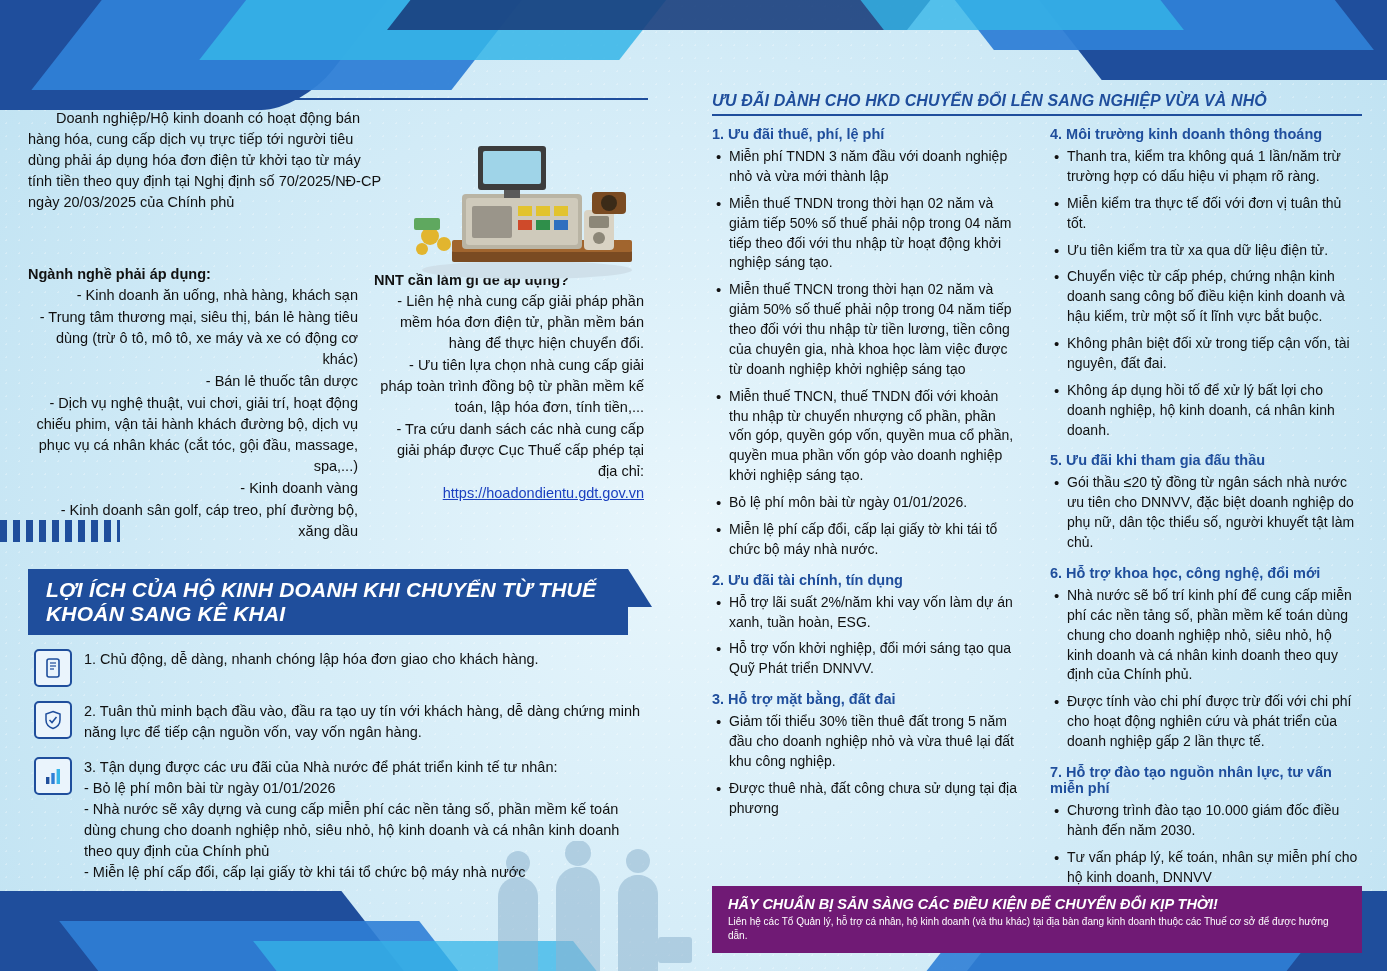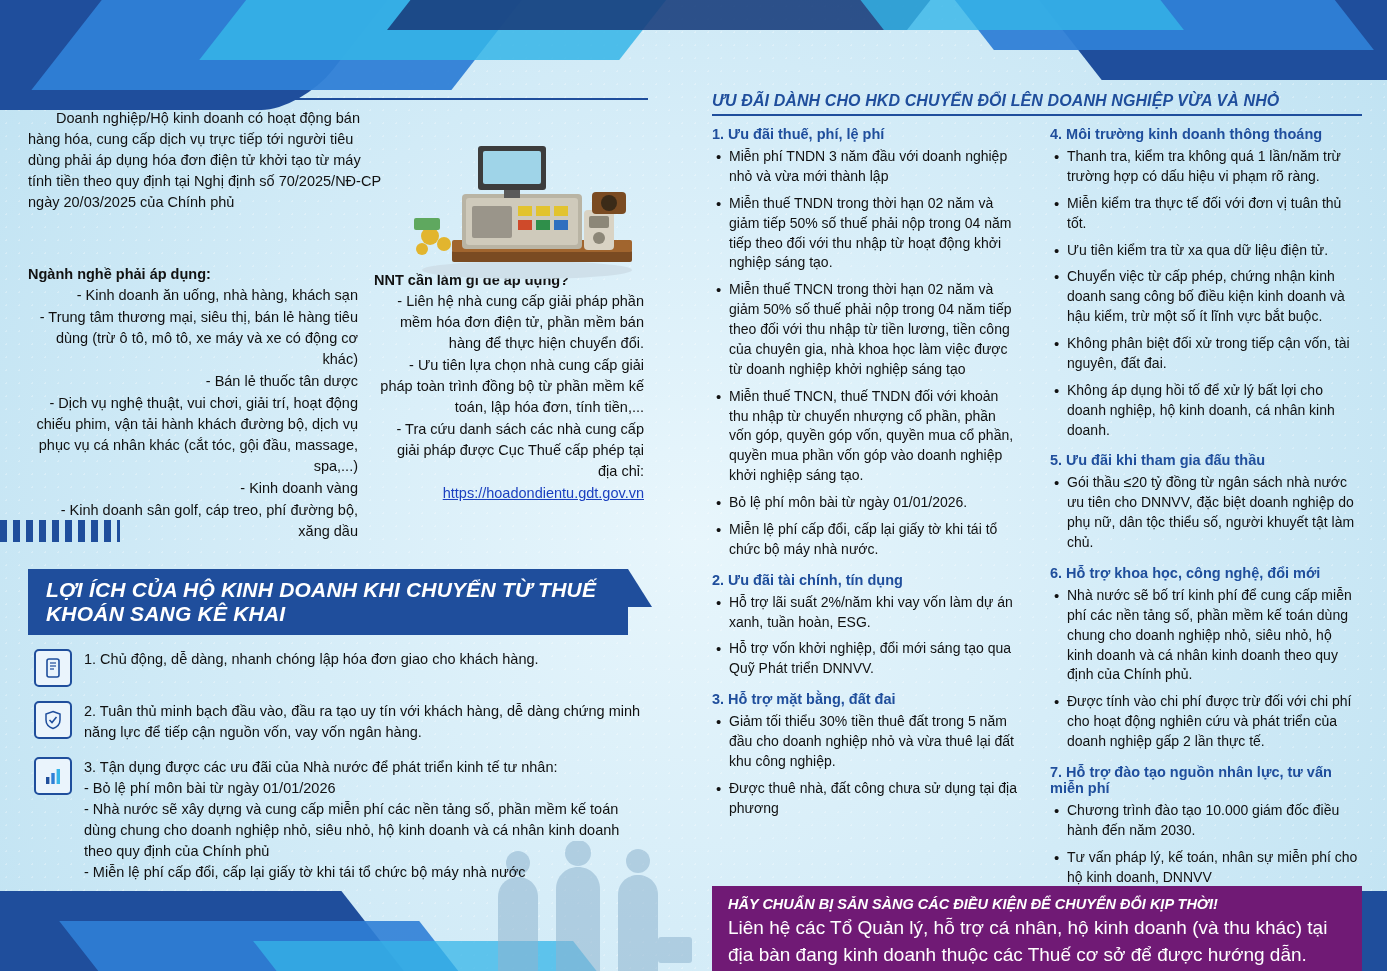--- a/index.html
+++ b/index.html
@@ -100,21 +100,21 @@
   ul.bl{margin:3px;padding:0;list-style:none;}
   ul.bl li{position:relative;padding-left:14px;font-size:14px;line-height:1.42;
     color:#111;margin-bottom:7px;}
   ul.bl li:before{content:"•";position:absolute;left:1px;top:-1px;color:#111;font-size:15px;}
 
   .footer{
     position:absolute;left:712px;top:886px;width:650px;
     background:#701a75;color:#fff;padding:10px 16px;box-sizing:border-box;
   }
   .footer .ftitle{font-weight:bold;font-style:italic;font-size:14.5px;margin-bottom:3px;}
-  .footer .ftxt{font-size:19px;line-height:1.4;}
+  .footer .ftxt{font-size:10px;line-height:1.4;}
 
   a.link{color:#1a3fbf;text-decoration:underline;word-break:break-all;}
 
   
   .silhouettes{position:absolute;left:470px;bottom:0;width:250px;height:130px;opacity:.55;}
 </style>
 </head>
 <body>
 
 <div class="page">
@@ -241,21 +241,21 @@
       <div class="btext">
         <span>3. Tận dụng được các ưu đãi của Nhà nước để phát triển kinh tế tư nhân:</span>
         <span class="sub">- Bỏ lệ phí môn bài từ ngày 01/01/2026</span>
         <span class="sub">- Nhà nước sẽ xây dựng và cung cấp miễn phí các nền tảng số, phần mềm kế toán dùng chung cho doanh nghiệp nhỏ, siêu nhỏ, hộ kinh doanh và cá nhân kinh doanh theo quy định của Chính phủ</span>
         <span class="sub">- Miễn lệ phí cấp đổi, cấp lại giấy tờ khi tái tổ chức bộ máy nhà nước</span>
       </div>
     </div>
   </div>
 
   <div class="col-right">
-    <h2 class="rhead">ƯU ĐÃI DÀNH CHO HKD CHUYỂN ĐỔI LÊN DOANH NGHIỆP VỪA VÀ NHỎ</h2>
+    <h2 class="rhead">ƯU ĐÃI DÀNH CHO HKD CHUYỂN ĐỔI LÊN SANG NGHIỆP VỪA VÀ NHỎ</h2>
     <div class="rrule"></div>
 
     <div class="rcols">
       <div class="rcol">
         <h3 class="num">1. Ưu đãi thuế, phí, lệ phí</h3>
         <ul class="bl">
           <li>Miễn phí TNDN 3 năm đầu với doanh nghiệp nhỏ và vừa mới thành lập</li>
           <li>Miễn thuế TNDN trong thời hạn 02 năm và giảm tiếp 50% số thuế phải nộp trong 04 năm tiếp theo đối với thu nhập từ hoạt động khởi nghiệp sáng tạo.</li>
           <li>Miễn thuế TNCN trong thời hạn 02 năm và giảm 50% số thuế phải nộp trong 04 năm tiếp theo đối với thu nhập từ tiền lương, tiền công của chuyên gia, nhà khoa học làm việc được từ doanh nghiệp khởi nghiệp sáng tạo</li>
           <li>Miễn thuế TNCN, thuế TNDN đối với khoản thu nhập từ chuyển nhượng cổ phần, phần vốn góp, quyền góp vốn, quyền mua cổ phần, quyền mua phần vốn góp vào doanh nghiệp khởi nghiệp sáng tạo.</li>

